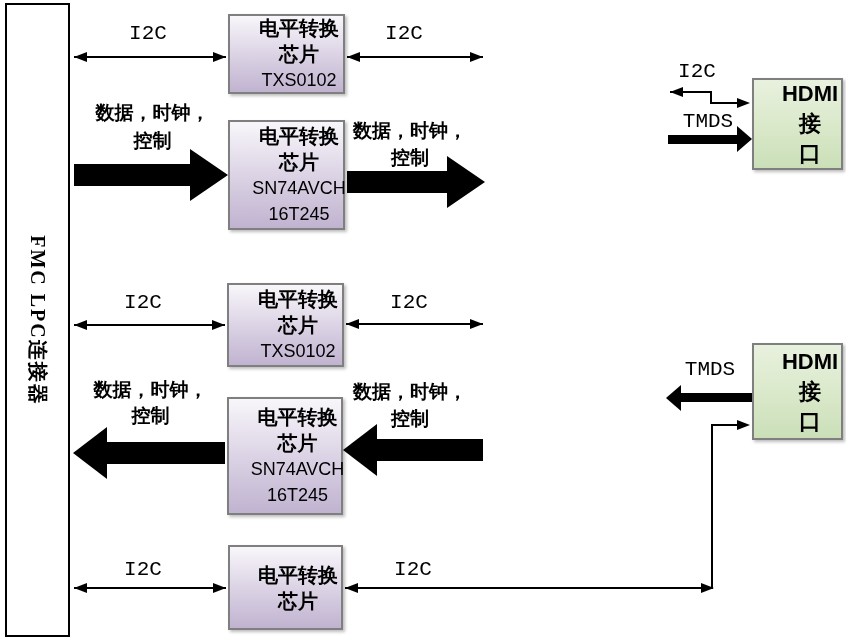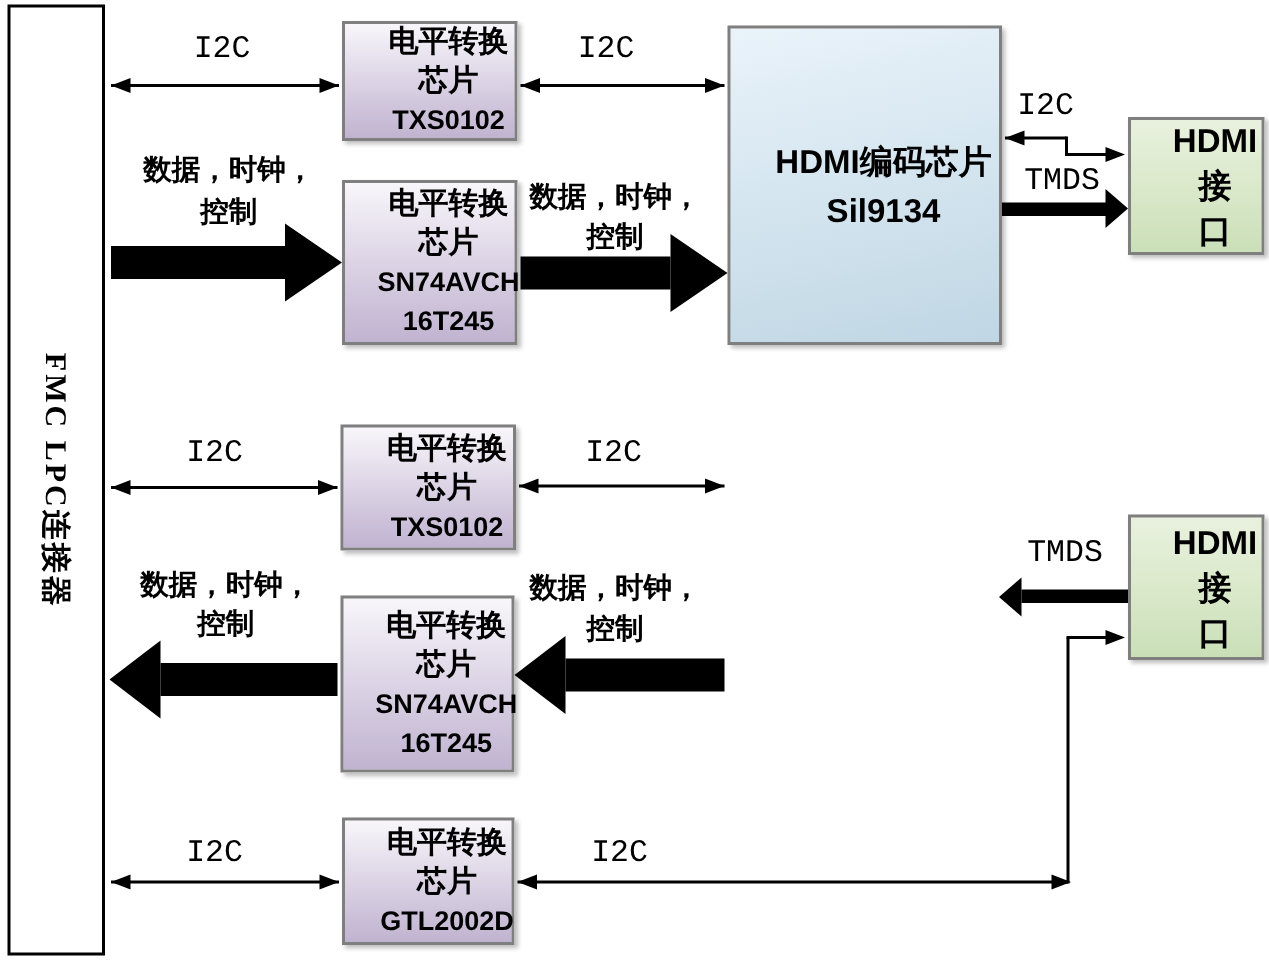--- a/index.html
+++ b/index.html
@@ -15,21 +15,21 @@
   .enc{background:linear-gradient(168deg,#eaf3fa 0%,#d4e5ef 50%,#c0d6e4 100%);
        font-size:22px;line-height:33px;}
   .port{background:linear-gradient(180deg,#e8f1de 0%,#dbe9cb 50%,#cadfb8 100%);
         font-size:22px;line-height:30px;}
   .fmc{position:absolute;box-sizing:border-box;border:2px solid #000;background:#fff;
        display:flex;align-items:center;justify-content:center;}
   .fmc .vtxt{transform:rotate(90deg);white-space:nowrap;
        font-family:"Liberation Serif",serif;font-weight:bold;font-size:20px;letter-spacing:2px;}
 
   .cn{font-family:"Liberation Serif",serif;font-weight:bold;}
-  .pn{font-family:"Liberation Sans","Liberation Serif",sans-serif;font-weight:bold;font-size:18px;}
+  .pn{font-family:"Liberation Sans","Liberation Serif",sans-serif;font-weight:normal;font-size:18px;}
   .mix{font-family:"Liberation Sans","Liberation Serif",sans-serif;font-weight:bold;}
 
   
   .hline{position:absolute;height:2px;background:#000;}
   .vline{position:absolute;width:2px;background:#000;}
   .ah{position:absolute;width:0;height:0;}
   .ah.l{border-top:5px solid transparent;border-bottom:5px solid transparent;border-right:13px solid #000;}
   .ah.r{border-top:5px solid transparent;border-bottom:5px solid transparent;border-left:13px solid #000;}
 
   
@@ -61,24 +61,20 @@
     <div class="pn">TXS0102</div>
   </div>
 
   <div class="block chip" style="left:228px;top:120px;width:117px;height:110px">
     <div class="cn">电平转换</div>
     <div class="cn">芯片</div>
     <div class="pn">SN74AVCH</div>
     <div class="pn">16T245</div>
   </div>
 
-  <div class="block enc" style="left:485px;top:17px;width:183px;height:213px">
-    <div class="mix">HDMI编码芯片</div>
-    <div class="mix">Sil9134</div>
-  </div>
 
   <div class="block port" style="left:752px;top:78px;width:91px;height:92px">
     <div class="mix">HDMI接</div>
     <div class="cn">口</div>
   </div>
 
   <div class="bus" style="left:108px;top:22px;width:80px">I2C</div>
   <div class="hline" style="left:74px;top:56px;width:152px"></div>
   <div class="ah l" style="left:74px;top:52px"></div>
   <div class="ah r" style="left:213px;top:52px"></div>
@@ -124,21 +120,20 @@
   <div class="block chip" style="left:227px;top:397px;width:116px;height:118px">
     <div class="cn">电平转换</div>
     <div class="cn">芯片</div>
     <div class="pn">SN74AVCH</div>
     <div class="pn">16T245</div>
   </div>
 
   <div class="block chip" style="left:228px;top:545px;width:115px;height:85px">
     <div class="cn">电平转换</div>
     <div class="cn">芯片</div>
-    <div class="pn">GTL2002D</div>
   </div>
 
   <div class="bus" style="left:103px;top:291px;width:80px">I2C</div>
   <div class="hline" style="left:74px;top:324px;width:151px"></div>
   <div class="ah l" style="left:74px;top:320px"></div>
   <div class="ah r" style="left:212px;top:320px"></div>
 
   <div class="bus" style="left:369px;top:291px;width:80px">I2C</div>
   <div class="hline" style="left:346px;top:323px;width:137px"></div>
   <div class="ah l" style="left:346px;top:319px"></div>

